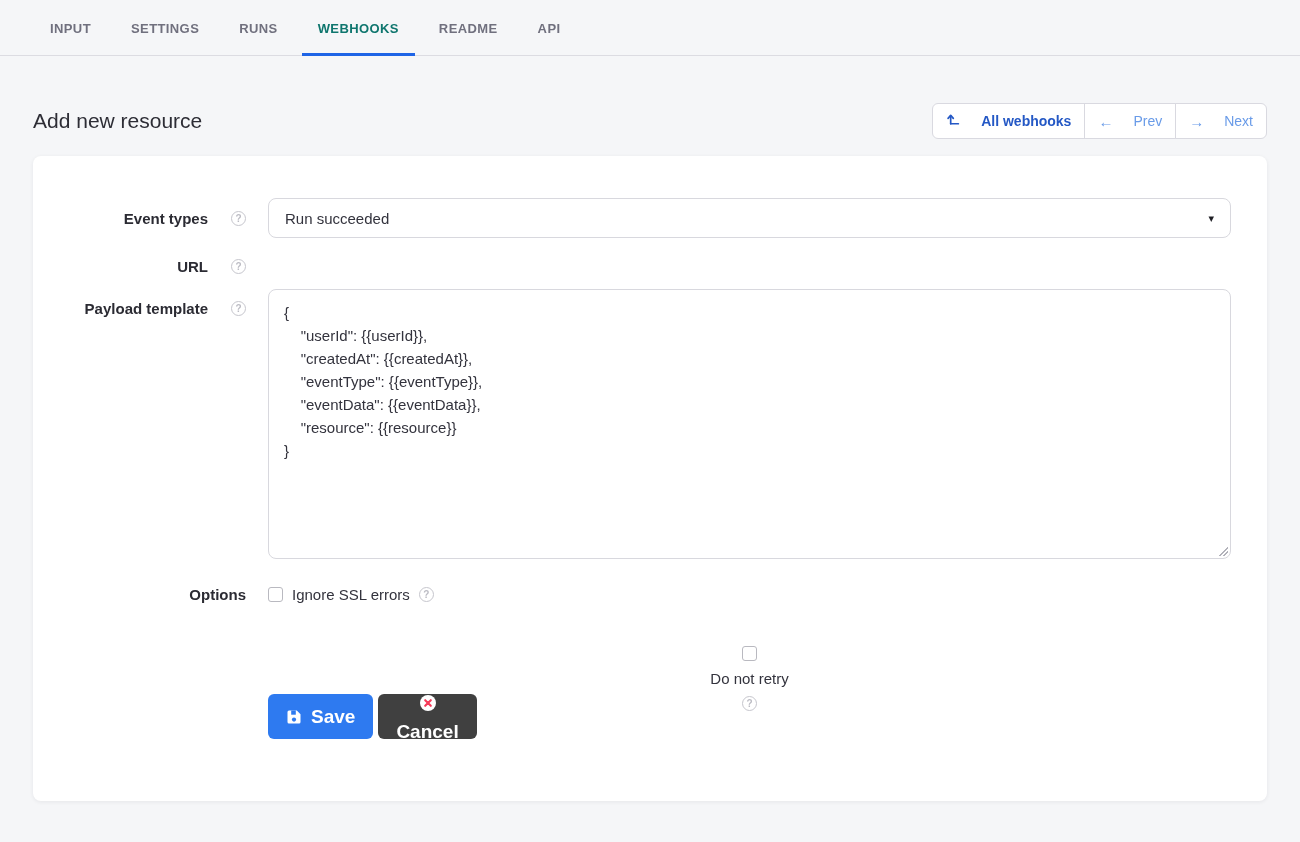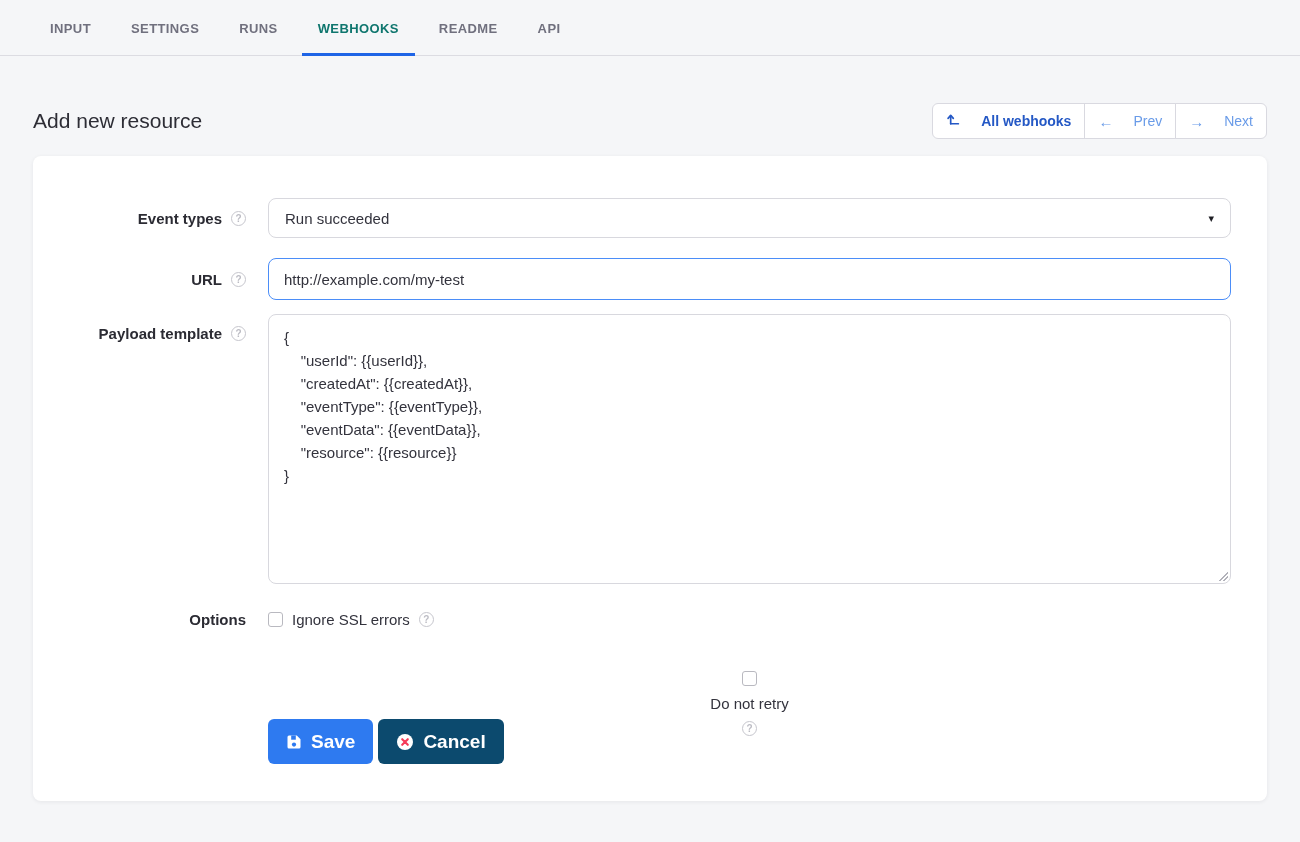--- a/index.html
+++ b/index.html
@@ -29,21 +29,21 @@
   .nav-btn.first { border-radius:6px 0 0 6px; font-weight:700; color:#2458c5; }
   .nav-btn.last  { border-radius:0 6px 6px 0; }
   .nav-arrow { font-size:15px; line-height:1; }
 
   
   .card { margin:17px 33px 0; height:645px; background:#fff; border-radius:8px;
           box-shadow:0 1px 4px rgba(24,24,40,.07); padding:42px 36px 37px; }
 
   .frow { display:flex; align-items:center; }
   .label-col { width:199px; flex-shrink:0; display:flex; justify-content:flex-end; align-items:center;
-               gap:9px; padding-right:22px; }
+               gap:23px; padding-right:22px; }
   .flabel { font-size:15px; font-weight:700; color:#2b2b33; white-space:nowrap; }
   .qicon { width:15px; height:15px; border-radius:50%; border:1px solid #c6c6cd; color:#bcbcc4;
            font-size:10px; font-weight:700; display:flex; align-items:center; justify-content:center;
            flex-shrink:0; cursor:default; }
 
   .select { flex:1; height:40px; border:1px solid #d8d8de; border-radius:8px; background:#fff;
             display:flex; align-items:center; justify-content:space-between; padding:0 16px;
             font-size:15px; cursor:pointer; }
   .caret { font-size:11px; color:#1e1e24; }
 
@@ -65,21 +65,21 @@
   .options-row .label-col { padding-top:2px; }
   .check-row { display:flex; align-items:center; gap:9px; height:21px; }
   .checkbox { width:15px; height:15px; border:1px solid #b9b9c0; border-radius:3px; background:#fff; cursor:pointer; flex-shrink:0; }
   .check-label { font-size:15px; color:#33333d; cursor:pointer; }
   .check-row.second { margin-top:41px; margin-left:199px;flex-direction:column; }
 
   .actions-row { margin-top:27px; margin-left:199px; display:flex; gap:5px; }
   .btn { display:flex; align-items:center; gap:9px; height:45px; padding:0 18px; border:none;
          border-radius:6px; color:#fff; font-size:19px; font-weight:700; font-family:inherit; cursor:pointer; }
   .btn-save { background:#2e7af0; }
-  .btn-cancel { background:#0c4a6e; }
+  .btn-cancel { background:#404040;flex-direction:column; }
   .btn svg { display:block; }
 </style>
 </head>
 <body>
 
 <nav class="tabbar">
   <div class="tab">INPUT</div>
   <div class="tab">SETTINGS</div>
   <div class="tab">RUNS</div>
   <div class="tab active">WEBHOOKS</div>
@@ -122,21 +122,20 @@
       <span>Run succeeded</span>
       <span class="caret">▾</span>
     </div>
   </div>
 
   <div class="frow url-row">
     <div class="label-col">
       <span class="flabel">URL</span>
       <span class="qicon">?</span>
     </div>
-    <input class="text-input" type="text" value="http://example.com/my-test" style="">
   </div>
 
   <div class="frow payload-row">
     <div class="label-col">
       <span class="flabel">Payload template</span>
       <span class="qicon">?</span>
     </div>
     <div class="ta-wrap">
       <textarea class="payload" spellcheck="false" style="">{
     "userId": {{userId}},

